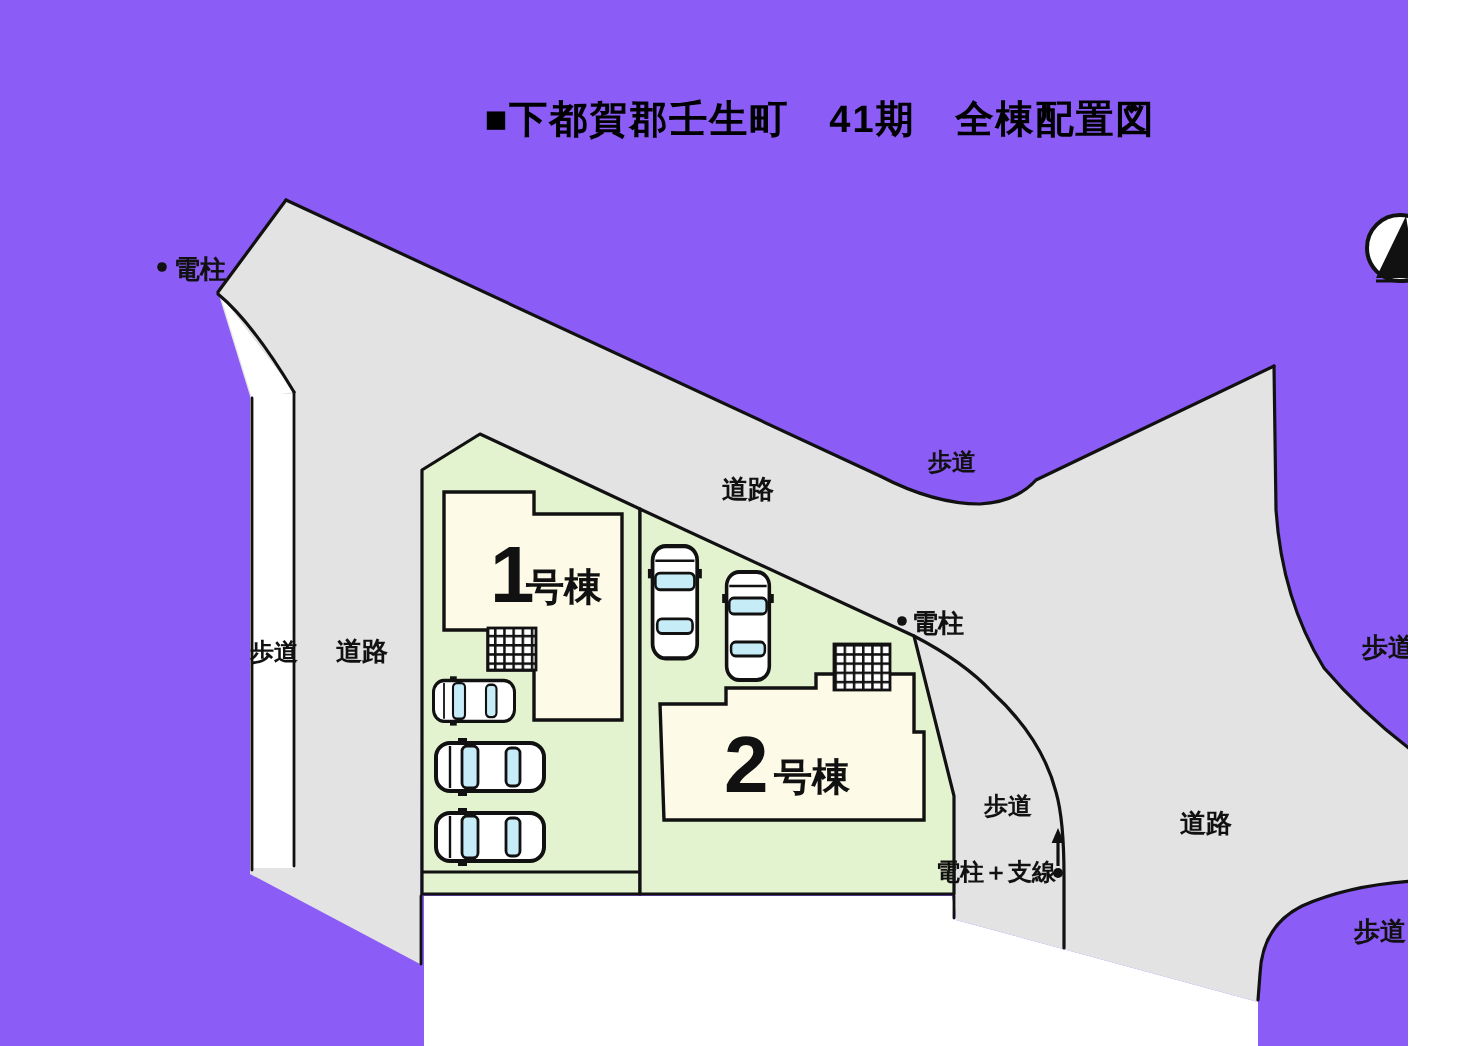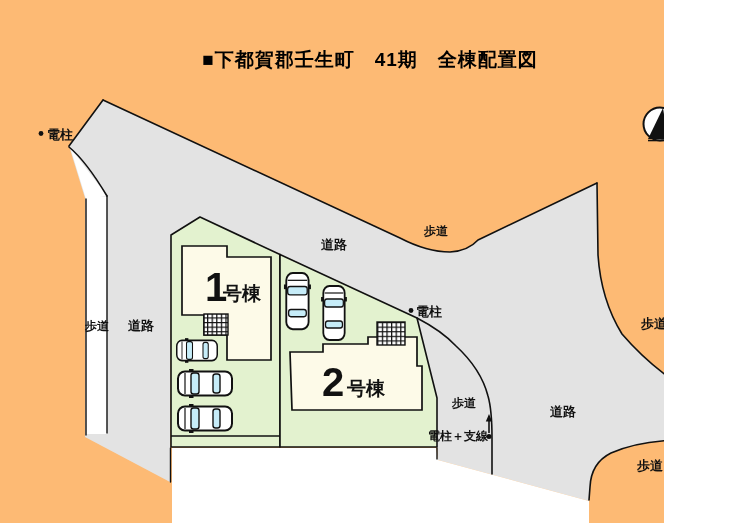--- a/index.html
+++ b/index.html
@@ -1,17 +1,17 @@
 <!DOCTYPE html>
 <html><head>
 <meta charset="utf-8">
 <style>
   html,body{margin:0;padding:0;background:#ffffff;}
-  .page{position:relative;width:664px;height:523px;background:#fdba74;overflow:hidden;
-        font-family:"Liberation Sans","DejaVu Sans",sans-serif;}
+  .page{position:relative;width:664px;height:523px;background:#8b5cf6;overflow:hidden;
+        font-family:"Liberation Sans","DejaVu Sans",sans-serif;padding-left:40px;}
   svg{display:block;}
   text{font-family:"Liberation Sans","DejaVu Sans",sans-serif;}
   .ttl{font-size:19px;font-weight:bold;letter-spacing:1px;}
   .lbl{font-size:13px;font-weight:bold;}
   .lbl-s{font-size:12px;font-weight:bold;}
   .bnum{font-size:40px;font-weight:bold;}
   .bsuf{font-size:19px;font-weight:bold;}
 </style>
 </head>
 <body>

